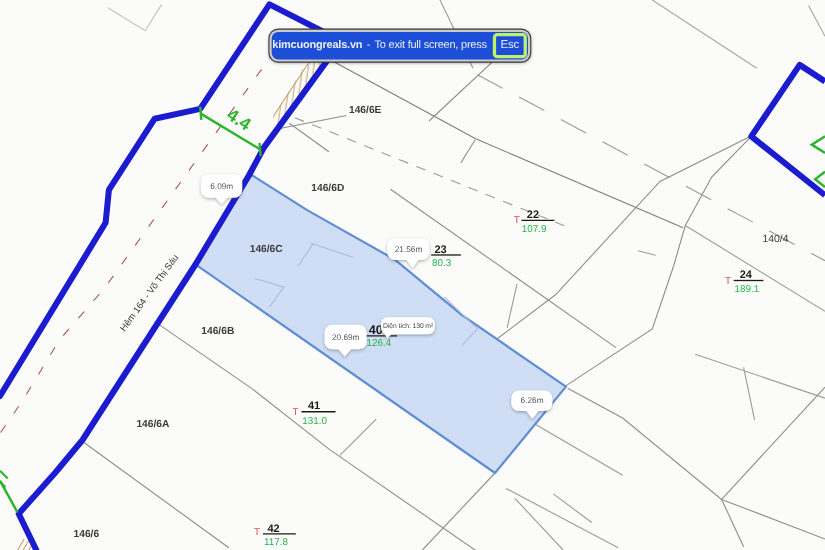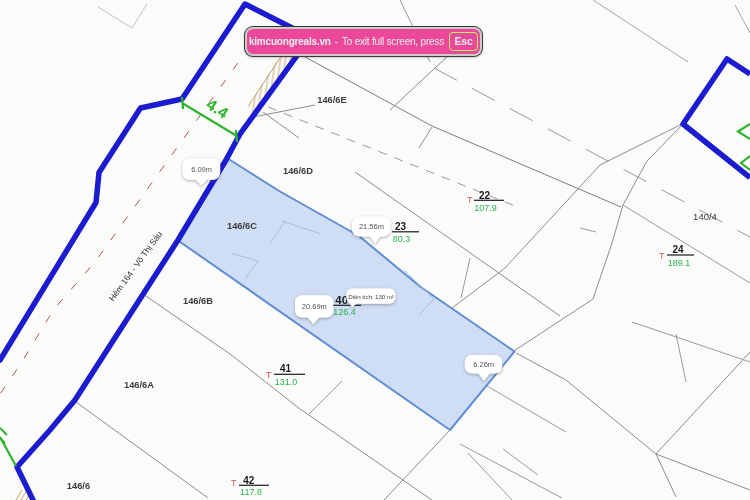--- a/index.html
+++ b/index.html
@@ -273,20 +273,20 @@
   <g>
     <g filter="url(#ds)">
         <rect x="346.3" y="288.4" width="49.1" height="15.4" rx="6" fill="#fff"></rect>
     <polygon points="349.3,303.4 352.3,307.6 356.3,303.4" fill="#fff"></polygon>
       </g>
     <text x="371" y="298.6" font-size="6.2" letter-spacing="-0.1" fill="#444" text-anchor="middle">Diện tích: 130 m²</text>
   </g>
 </svg>
 
 <div style="position:absolute;left:245px;top:27px;width:237px;height:29px;box-sizing:border-box;
-     background:#ec4899;border:2px solid #cbcbcb;border-radius:8px;z-index:10;
+     background:#1d4ed8;border:2px solid #cbcbcb;border-radius:8px;z-index:10;
      box-shadow:0 0 0 1px #3a3a3a,0 1px 3px rgba(0,0,0,.4);
      display:flex;align-items:center;justify-content:center;color:#ededed;font-size:10px;letter-spacing:-0.2px;white-space:nowrap;">
   <span style="font-weight:bold;">kimcuongreals.vn</span>
     <span style="margin:0 4px;">-</span>
     <span>To exit full screen, press</span>
-  <span style="border:1px solid #bef264;border-radius:4px;padding:0px 4.5px;margin-left:5px;font-weight:bold;font-size:10.5px;line-height:17px;">Esc</span>
+  <span style="border:3px solid #bef264;border-radius:4px;padding:0px 4.5px;margin-left:5px;font-weight:normal;font-size:10.5px;line-height:17px;">Esc</span>
 </div>
 
 </body></html>

